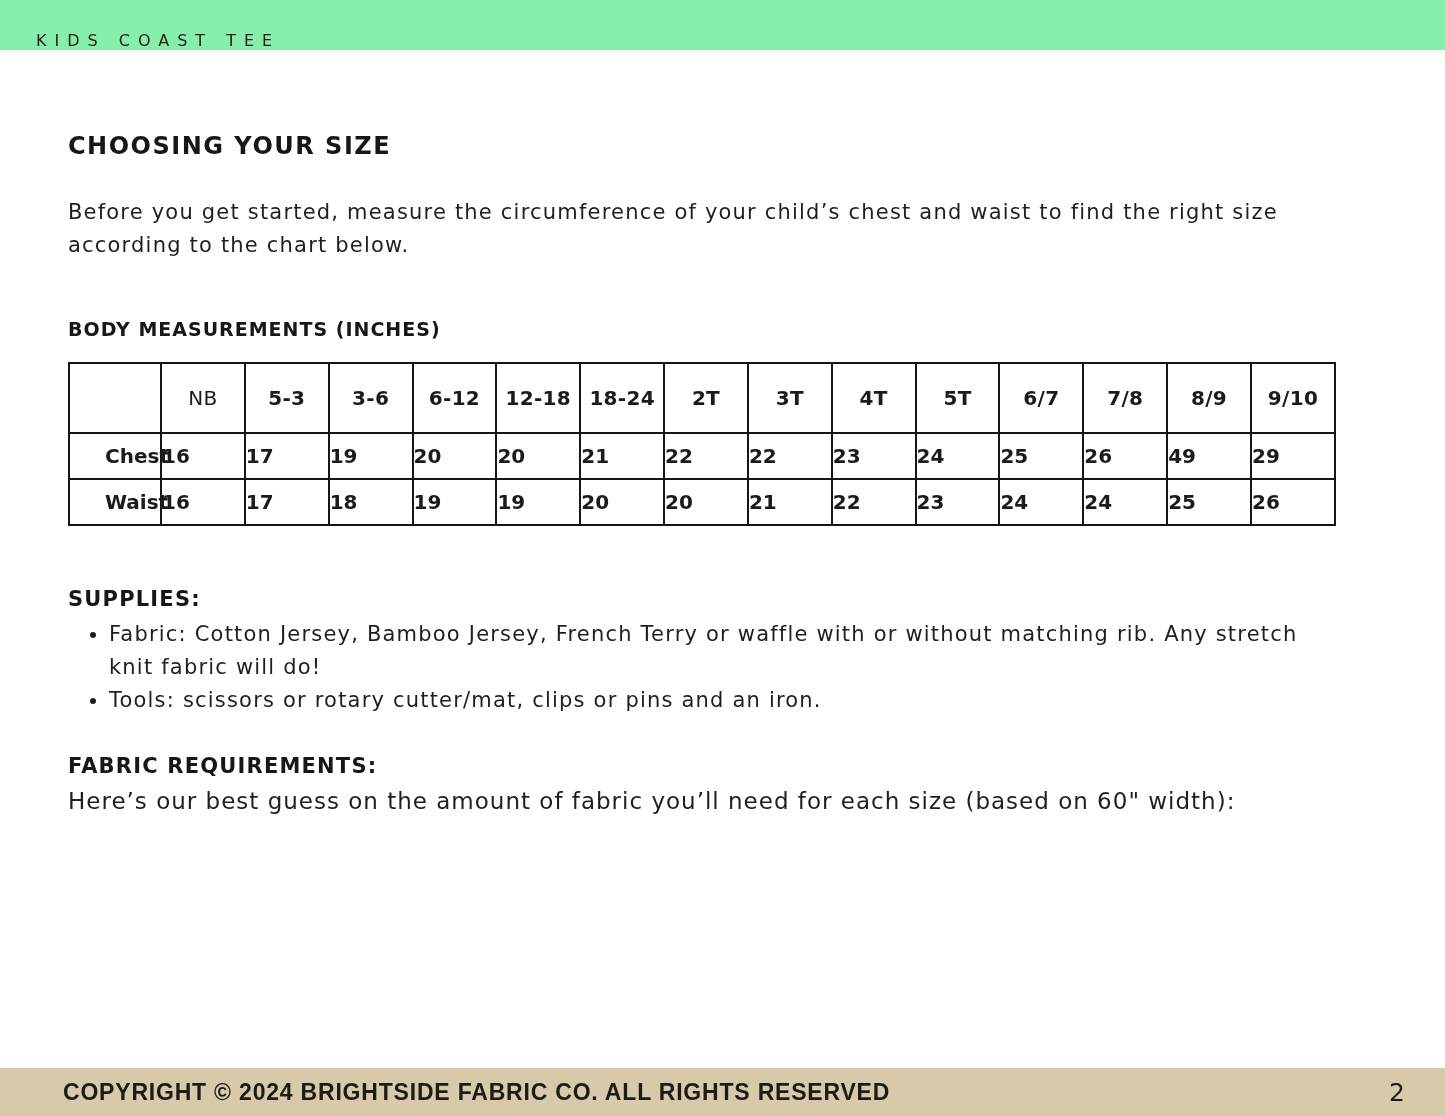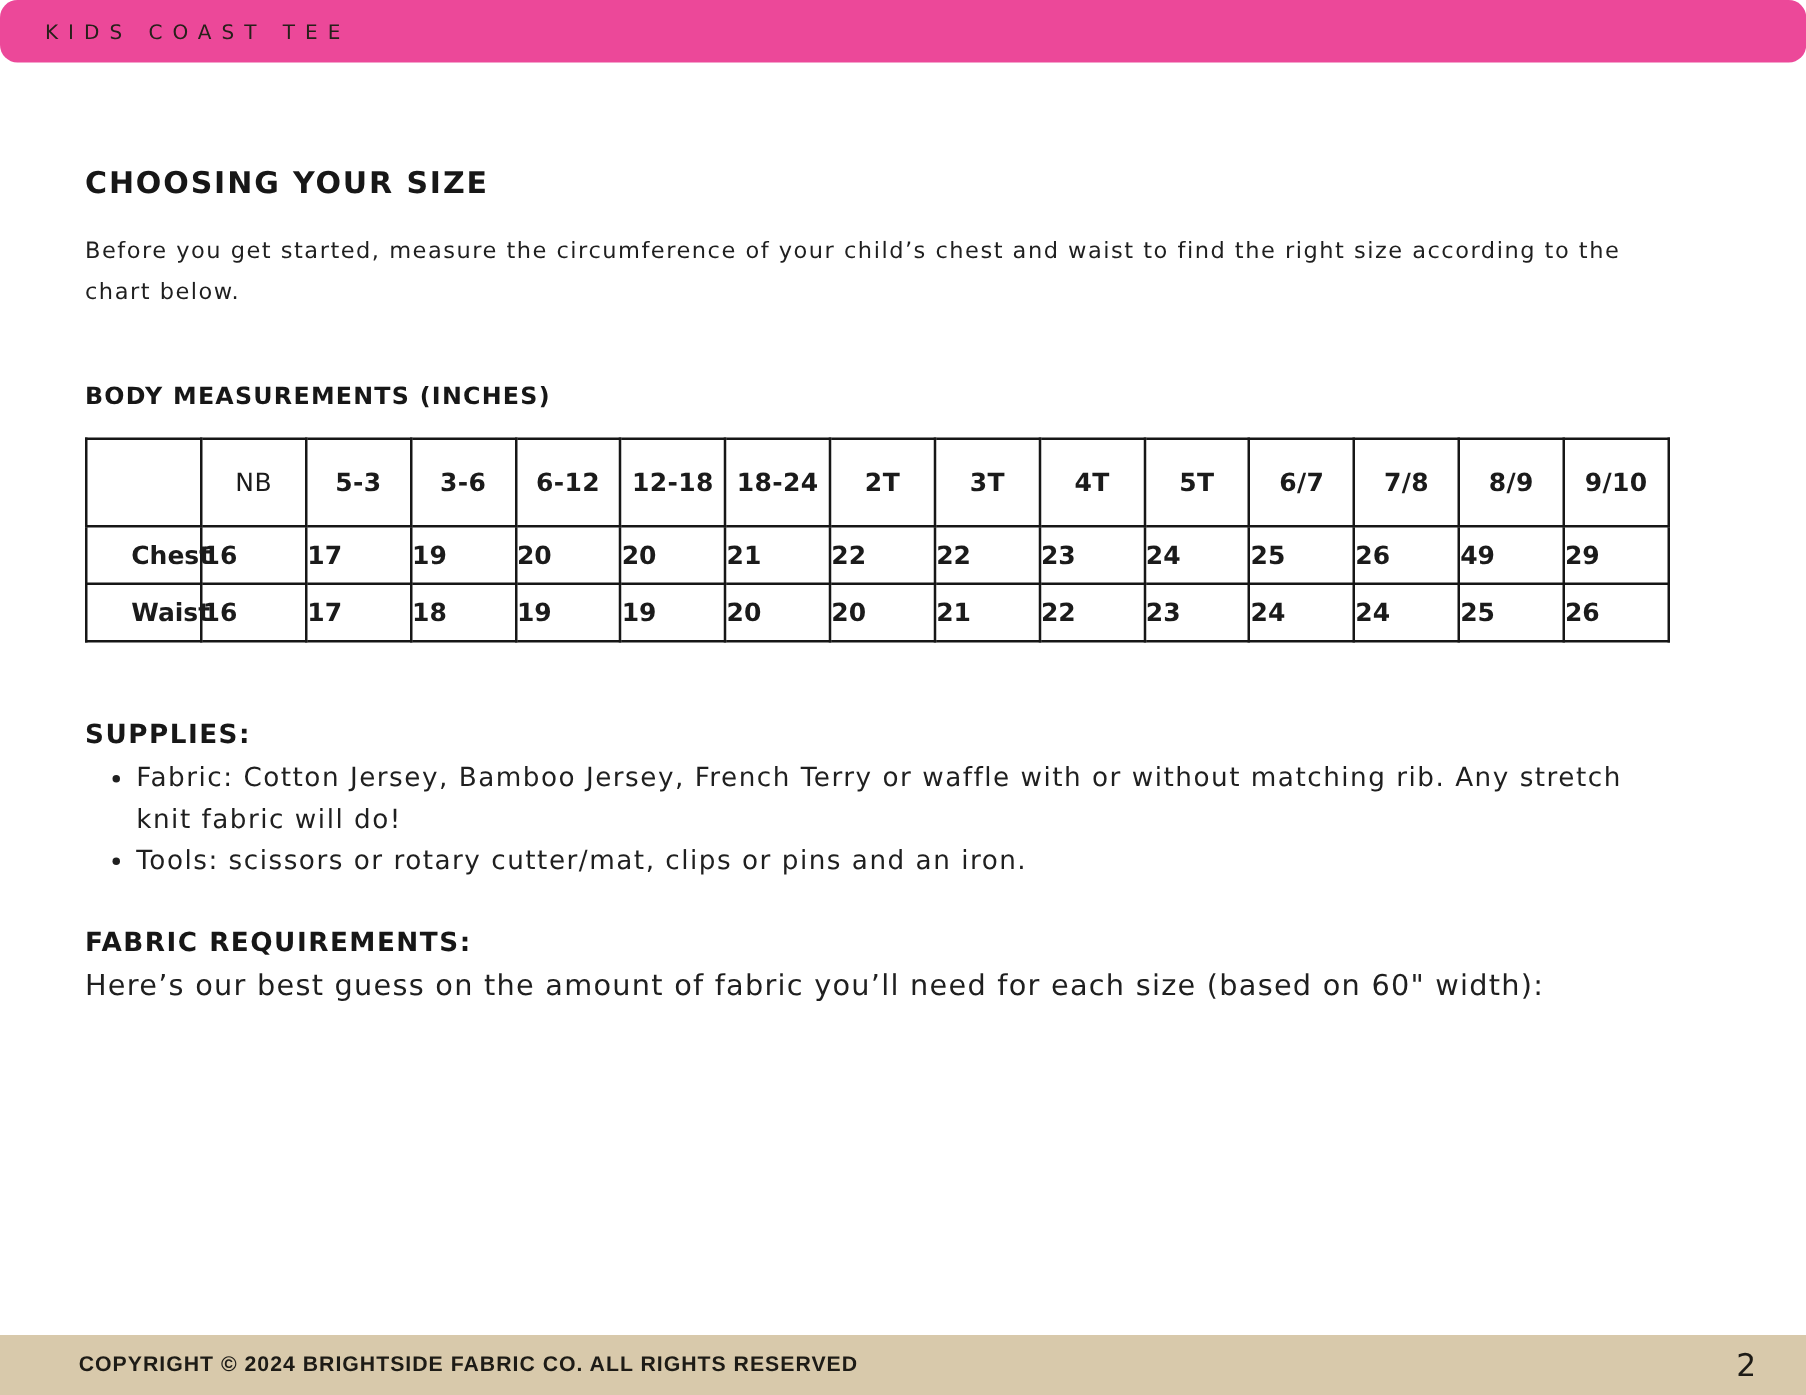--- a/index.html
+++ b/index.html
@@ -3,33 +3,33 @@
 <meta charset="utf-8">
 <style>
   html,body{margin:0;padding:0;}
   body{
     width:1445px;height:1116px;position:relative;overflow:hidden;
     background:#ffffff;color:#1e1e1e;
     font-family:"DejaVu Sans","Liberation Sans",sans-serif;
   }
   .band{
     position:absolute;left:0;top:0;width:1445px;height:50px;
-    background:#ec4899;display:flex;align-items:center;border-radius:14px;
+    background:#86efac;display:flex;align-items:flex-end;
   }
   .band-title{
     margin-left:36px;font-size:16px;font-weight:500;letter-spacing:8px;
     color:#26211a;white-space:nowrap;
   }
   .content{position:absolute;left:68px;top:50px;width:1268px;}
   .h-choosing{
     margin:82px 0 0;font-size:24px;font-weight:700;letter-spacing:1.5px;
     line-height:28px;color:#171717;
   }
   .intro-para{
-    margin:24px 0 0;font-size:18px;font-weight:400;letter-spacing:1.2px;
+    margin:36px 0 0;font-size:21px;font-weight:400;letter-spacing:1.2px;
     line-height:33px;color:#1f1f1f;
   }
   .h-table{
     margin:56px 0 0;font-size:19px;font-weight:700;letter-spacing:1px;
     color:#171717;line-height:22px;
   }
   table.meas{
     border-collapse:collapse;table-layout:fixed;width:1268px;margin-top:22px;
   }
   table.meas th,table.meas td{
@@ -59,21 +59,21 @@
   }
   ul.yardage{margin:31px 0 0;}
   ul.yardage li{font-weight:700;letter-spacing:1px;line-height:34px;}
   .footer{
     position:absolute;left:0;bottom:0;width:1445px;height:48px;
     background:#d8c9ab;display:flex;align-items:center;
     justify-content:space-between;box-sizing:border-box;
     padding:0 30px 0 63px;
   }
   .footer-copy{
-    font-size:17px;font-weight:700;letter-spacing:0.8px;color:#1d1b16;
+    font-size:23px;font-weight:700;letter-spacing:0.8px;color:#1d1b16;
     font-family:"Liberation Sans",sans-serif;white-space:nowrap;
   }
   .footer-page{
     font-size:25px;font-weight:400;color:#1d1b16;margin-right:10px;
   }
 </style>
 </head>
 <body>
 
 <header class="band">

